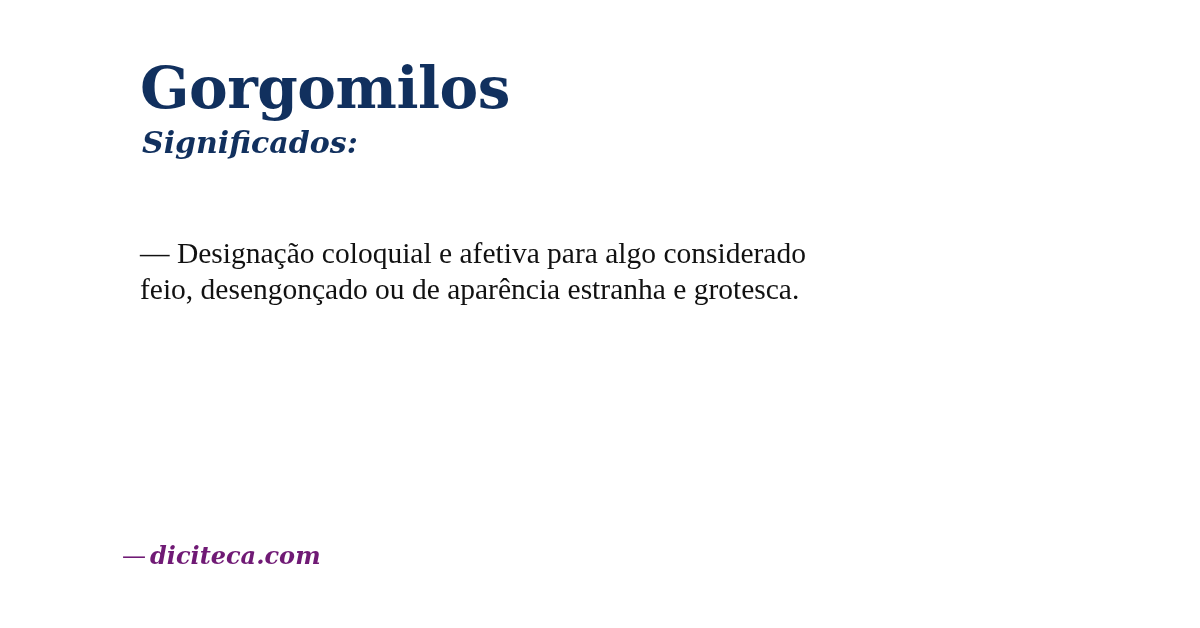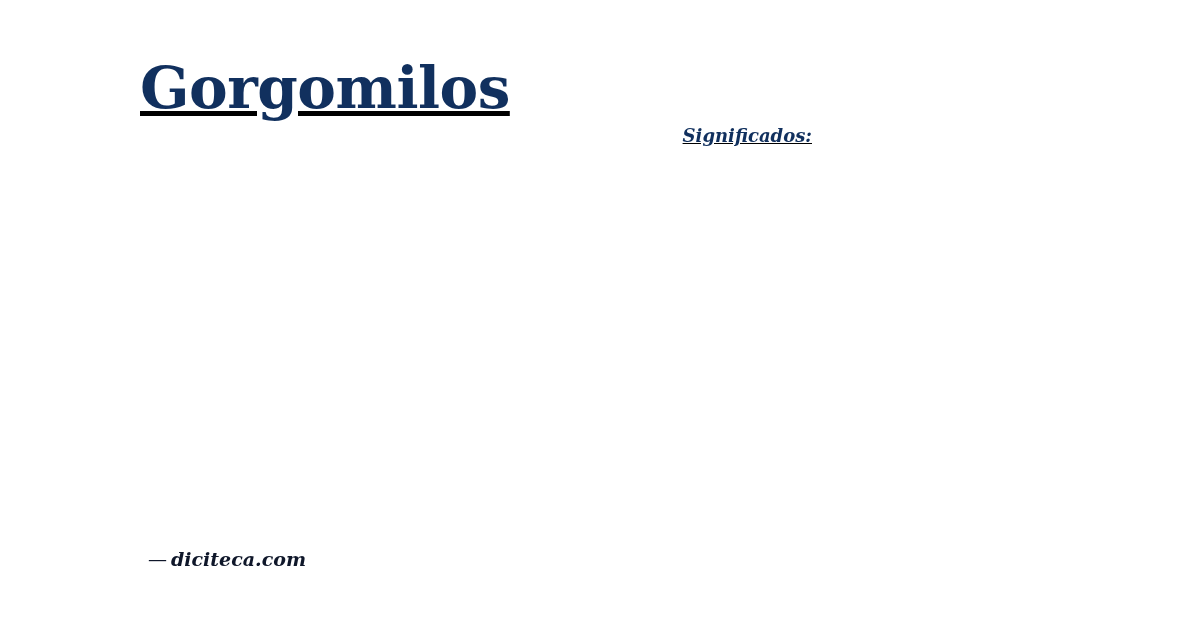--- a/index.html
+++ b/index.html
@@ -12,78 +12,77 @@
     background: #ffffff;
     font-family: "Liberation Serif", serif;
     overflow: hidden;
   }
   .card {
     position: relative;
     width: 952px;
     height: 628px;
     box-sizing: border-box;
     padding: 58px 140px 0 140px;
-    text-decoration: underline;
   }
   .title {
     font-family: "DejaVu Serif", serif;
     font-weight: bold;
     font-size: 58px;
     line-height: 1.05;
     color: #11305e;
     letter-spacing: -0.5px;
     margin: 0;
   }
   .subtitle {
     font-family: "DejaVu Serif", serif;
     font-weight: bold;
     font-style: italic;
-    font-size: 18px;
+    font-size: 30px;
     color: #11305e;
     margin: 6px 0 0 2px;
-    text-align: right;
   }
   .definitions {
     margin-top: 76px;
   }
   .definition {
     font-family: "Liberation Serif", serif;
     font-size: 29.5px;
     line-height: 1.22;
     color: #111111;
     margin: 0 0 28px 0;
     max-width: 915px;
   }
   .definition:last-child {
     margin-bottom: 0;
   }
   .footer {
     position: absolute;
-    left: 148px;
+    left: 122px;
     bottom: 58px;
     font-family: "DejaVu Serif", serif;
     font-style: italic;
     font-weight: bold;
-    font-size: 19px;
-    color: #0f172a;
+    font-size: 24px;
+    color: #701a75;
   }
   .footer .dash {
     font-style: normal;
     font-weight: normal;
     padding-right: 4px;
   }
 </style>
 </head>
 <body>
 
 <div class="card">
 
   <h1 class="title">Gorgomilos</h1>
   <div class="subtitle">Significados:</div>
 
   <div class="definitions">
+    <p class="definition">— Designação coloquial e afetiva para algo considerado feio, desengonçado ou de aparência estranha e grotesca.</p>
   </div>
 
   <div class="footer">
     <span class="dash">—</span><span>diciteca.com</span>
   </div>
 
 </div>
 
 </body></html>

